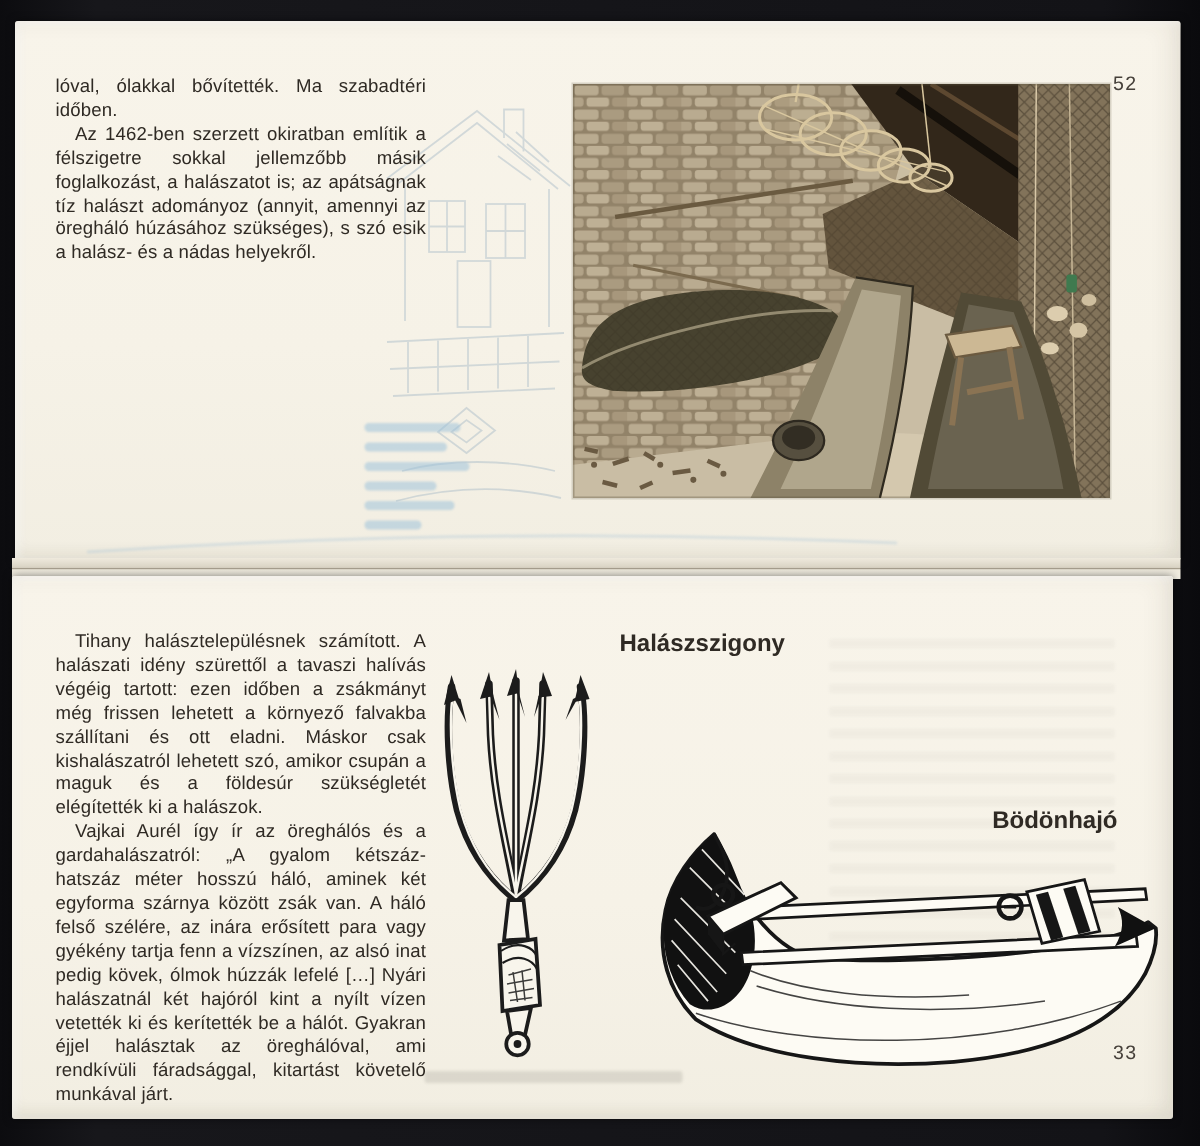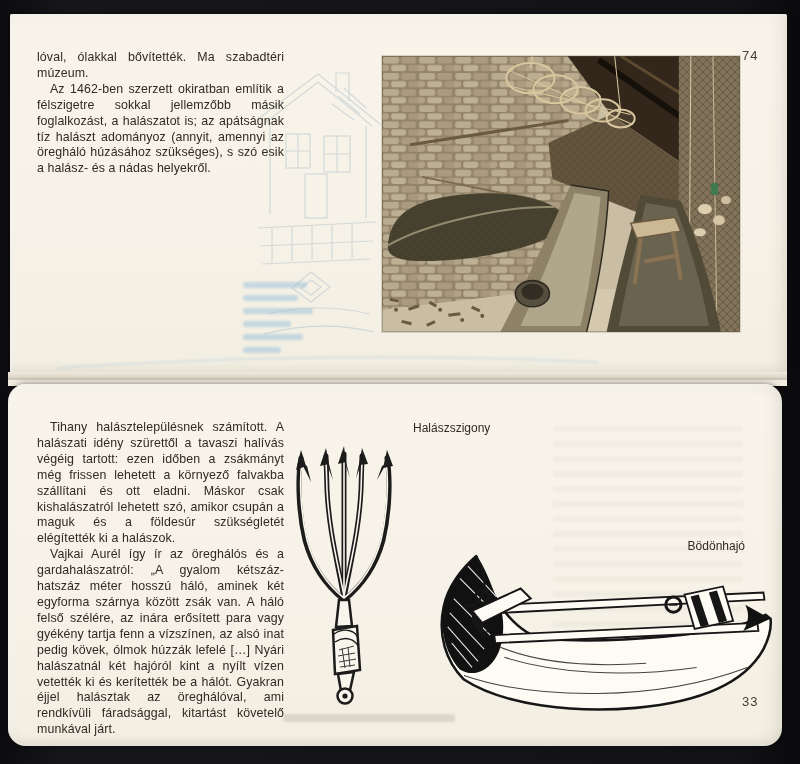--- a/index.html
+++ b/index.html
@@ -4,38 +4,38 @@
 <style>
   html,body{margin:0;padding:0;background:#0d0d10;}
   .stage{position:relative;width:800px;height:764px;overflow:hidden;
          background:linear-gradient(90deg,#0c0c0f 0%,#17171b 8%,#131317 92%,#0a0a0d 100%);
          font-family:"Liberation Sans",sans-serif;}
   .page{position:absolute;background:linear-gradient(180deg,#f8f4ea 0%,#f6f2e7 60%,#f2eee2 100%);
         border-radius:2px;
         box-shadow:inset -8px 0 14px rgba(70,60,40,.07), inset 0 -5px 10px rgba(70,60,40,.06),
                    inset 3px 2px 6px rgba(255,255,255,.6), 0 0 6px rgba(0,0,0,.5);}
   .page-top{left:10px;top:14px;width:777px;height:360px;}
-  .page-bottom{left:8px;top:384px;width:774px;height:362px;border-radius:18px;}
+  .page-bottom{left:8px;top:384px;width:774px;height:362px;}
   .seam{position:absolute;left:8px;top:372px;width:779px;height:14px;
         background:linear-gradient(180deg,#efeadd 0%,#d9d3c4 45%,#a79f8e 50%,#efeadd 56%,#f5f1e6 100%);}
   .text-col{position:absolute;width:247px;color:#2f2a24;font-size:12.4px;line-height:15.9px;
             text-align:justify;letter-spacing:.1px;z-index:3;}
   .text-col p{margin:0;text-indent:13px;}
   .text-col p.first{text-indent:0;}
   .col-74{left:27px;top:36px;}
   .col-75{left:29px;top:36px;}
   .pagenum{position:absolute;color:#46403a;font-size:13px;letter-spacing:1px;z-index:3;}
   .num-74{left:732px;top:34px;}
   .num-75{left:734px;top:310px;}
   .photo{position:absolute;left:372px;top:42px;width:358px;height:276px;z-index:3;
          box-shadow:0 0 0 1px rgba(120,110,90,.25);}
   .photo svg{display:block;width:100%;height:100%;}
   .caption{position:absolute;left:150px;top:327px;width:320px;z-index:3;
            font-size:11.3px;font-weight:bold;color:#35302a;letter-spacing:.2px;}
-  .fig-label{position:absolute;font-size:12px;font-weight:normal;color:#2f2a24;z-index:4;}
+  .fig-label{position:absolute;font-size:16px;font-weight:bold;color:#2f2a24;z-index:4;}
   .label-spear{left:405px;top:37px;}
   .label-boat{left:595px;top:155px;width:142px;text-align:right;}
   .spear-fig{position:absolute;left:268px;top:36px;width:138px;height:288px;z-index:3;}
   .boat-fig{position:absolute;left:415px;top:164px;width:350px;height:170px;z-index:3;}
   .spear-fig svg,.boat-fig svg{display:block;width:100%;height:100%;}
   .ghost-house{position:absolute;left:238px;top:48px;width:140px;height:292px;z-index:1;
                opacity:.5;filter:blur(.5px);}
   .ghost-bluetext{position:absolute;left:233px;top:268px;width:85px;z-index:1;filter:blur(.8px);}
   .ghost-bluetext div{height:6px;border-radius:3px;background:#9fc2da;opacity:.55;margin-bottom:7px;}
   .ghost-seamcurve{position:absolute;left:48px;top:348px;width:560px;height:26px;z-index:1;
@@ -46,21 +46,21 @@
                  filter:blur(1px);
                  background:repeating-linear-gradient(180deg,rgba(125,122,115,.12) 0 6px,transparent 6px 15px);}
 </style>
 </head>
 <body>
 
 <div class="stage">
 
   <div class="page page-top">
 
-    <div class="pagenum num-74">74</div>
+    <div class="pagenum num-74">52</div>
 
     <div class="ghost-house">
       <svg viewBox="0 0 140 292" fill="none" stroke="#aebfca" stroke-width="1.2">
         <path d="M10,57 L70,12 L132,62"></path>
         <path d="M18,60 L70,20 L124,64"></path>
         <path d="M88,30 L88,11 L101,11 L101,39"></path>
         <path d="M22,60 L22,152 M118,64 L118,156"></path>
         <rect x="38" y="72" width="24" height="34"></rect>
         <path d="M50,72 L50,106 M38,89 L62,89"></path>
         <rect x="76" y="74" width="26" height="36"></rect>
@@ -79,21 +79,21 @@
     <div class="ghost-bluetext">
       <div style="width:64px"></div>
       <div style="width:55px"></div>
       <div style="width:70px"></div>
       <div style="width:48px"></div>
       <div style="width:60px"></div>
       <div style="width:38px"></div>
     </div>
 
     <div class="text-col col-74">
-      <p class="first">lóval, ólakkal bővítették. Ma szabadtéri múzeum.</p>
+      <p class="first">lóval, ólakkal bővítették. Ma szabadtéri időben.</p>
       <p>Az 1462-ben szerzett okiratban említik a félszigetre sokkal jellemzőbb másik foglalkozást, a halászatot is; az apátságnak tíz halászt adományoz (annyit, amennyi az öregháló húzásához szükséges), s szó esik a halász- és a nádas helyekről.</p>
     </div>
 
     <div class="photo">
       <svg viewBox="0 0 357 274" preserveAspectRatio="none">
         <defs>
           <pattern id="stn" width="36" height="16" patternUnits="userSpaceOnUse">
             <rect width="36" height="16" fill="#97886f"></rect>
             <rect x="1" y="1" width="16" height="6.5" rx="2" fill="#c3b59b"></rect>
             <rect x="19" y="1" width="15" height="6.5" rx="2" fill="#b2a389"></rect>

